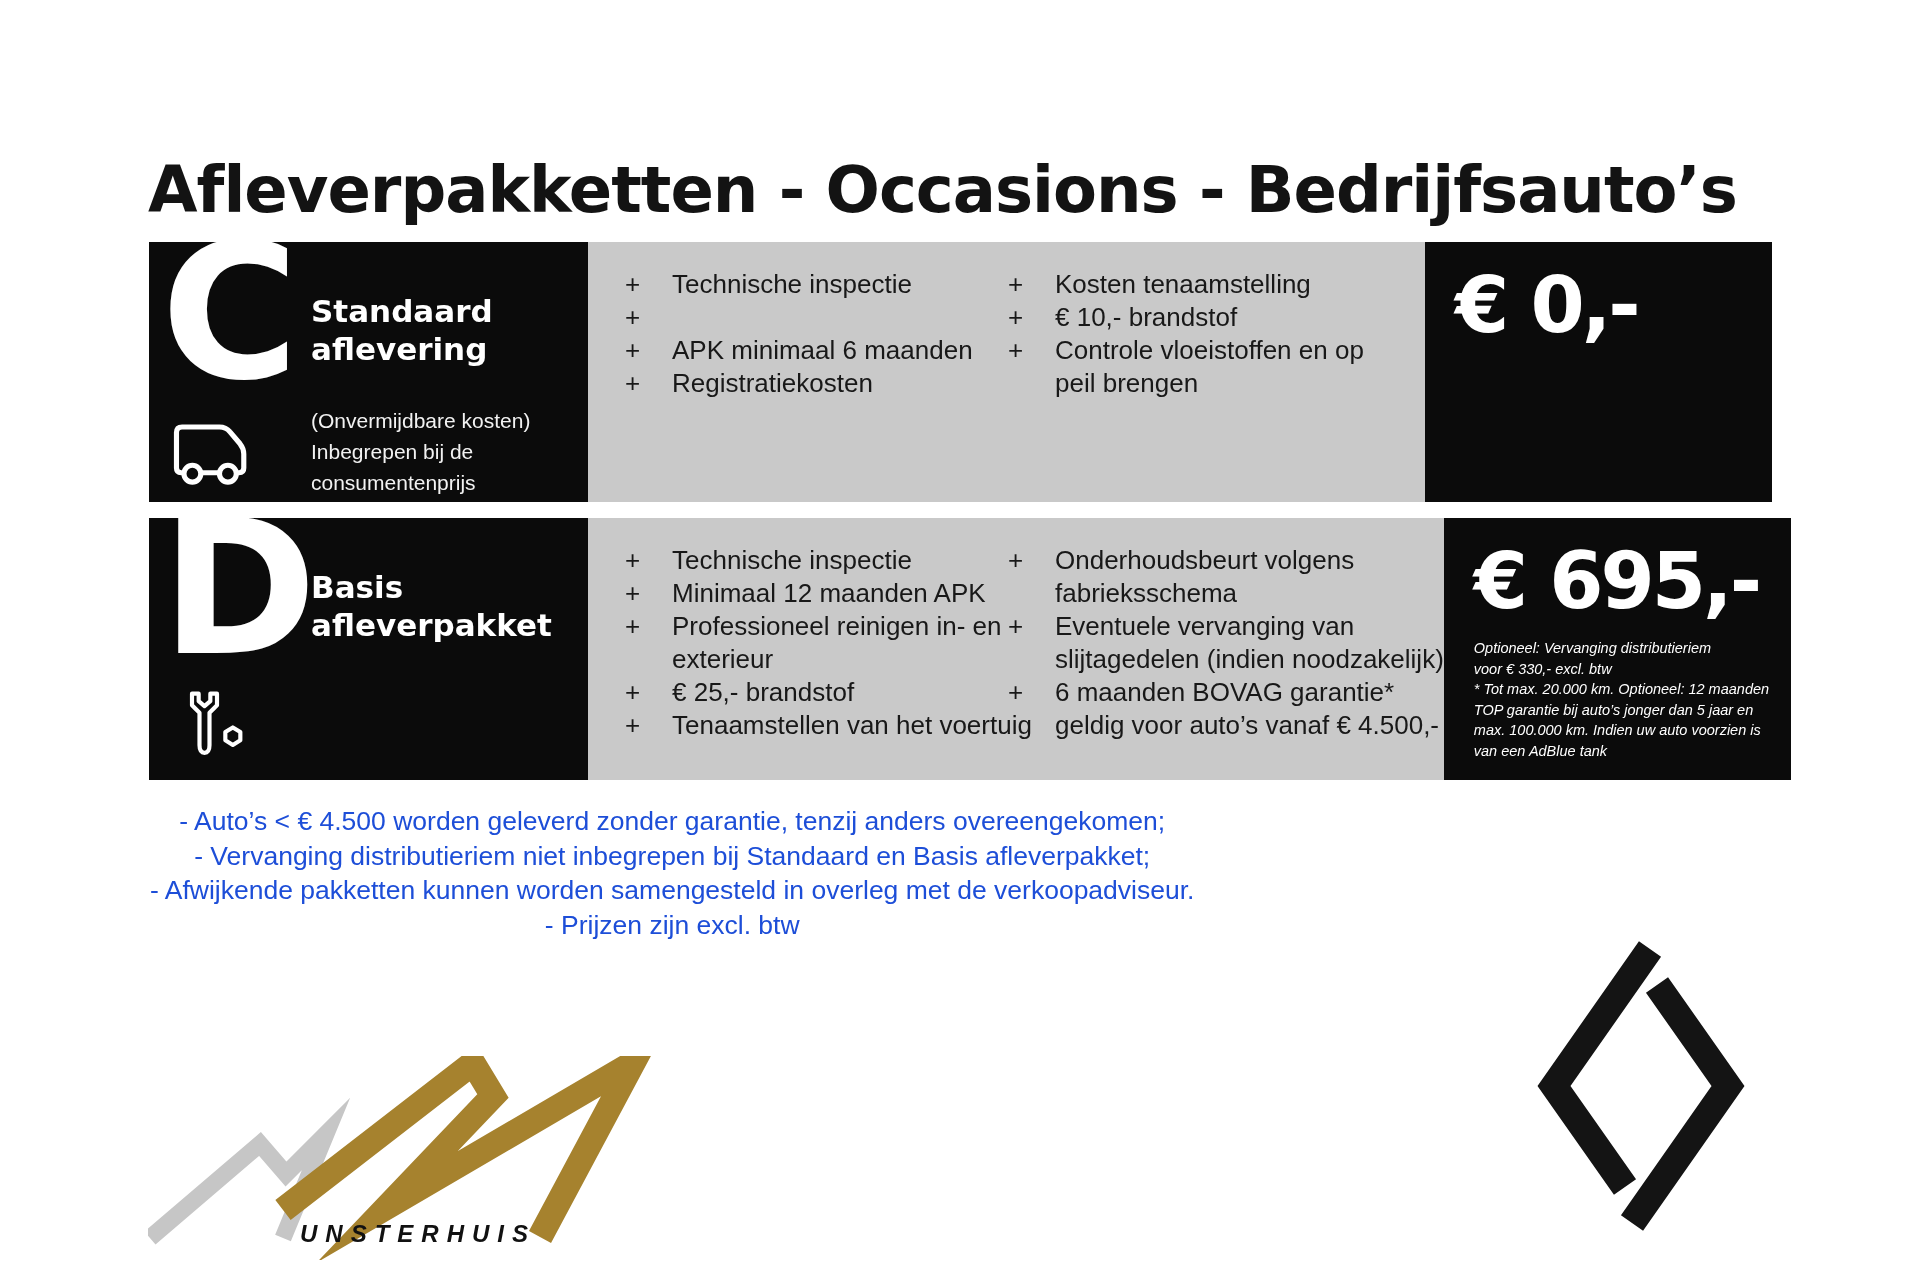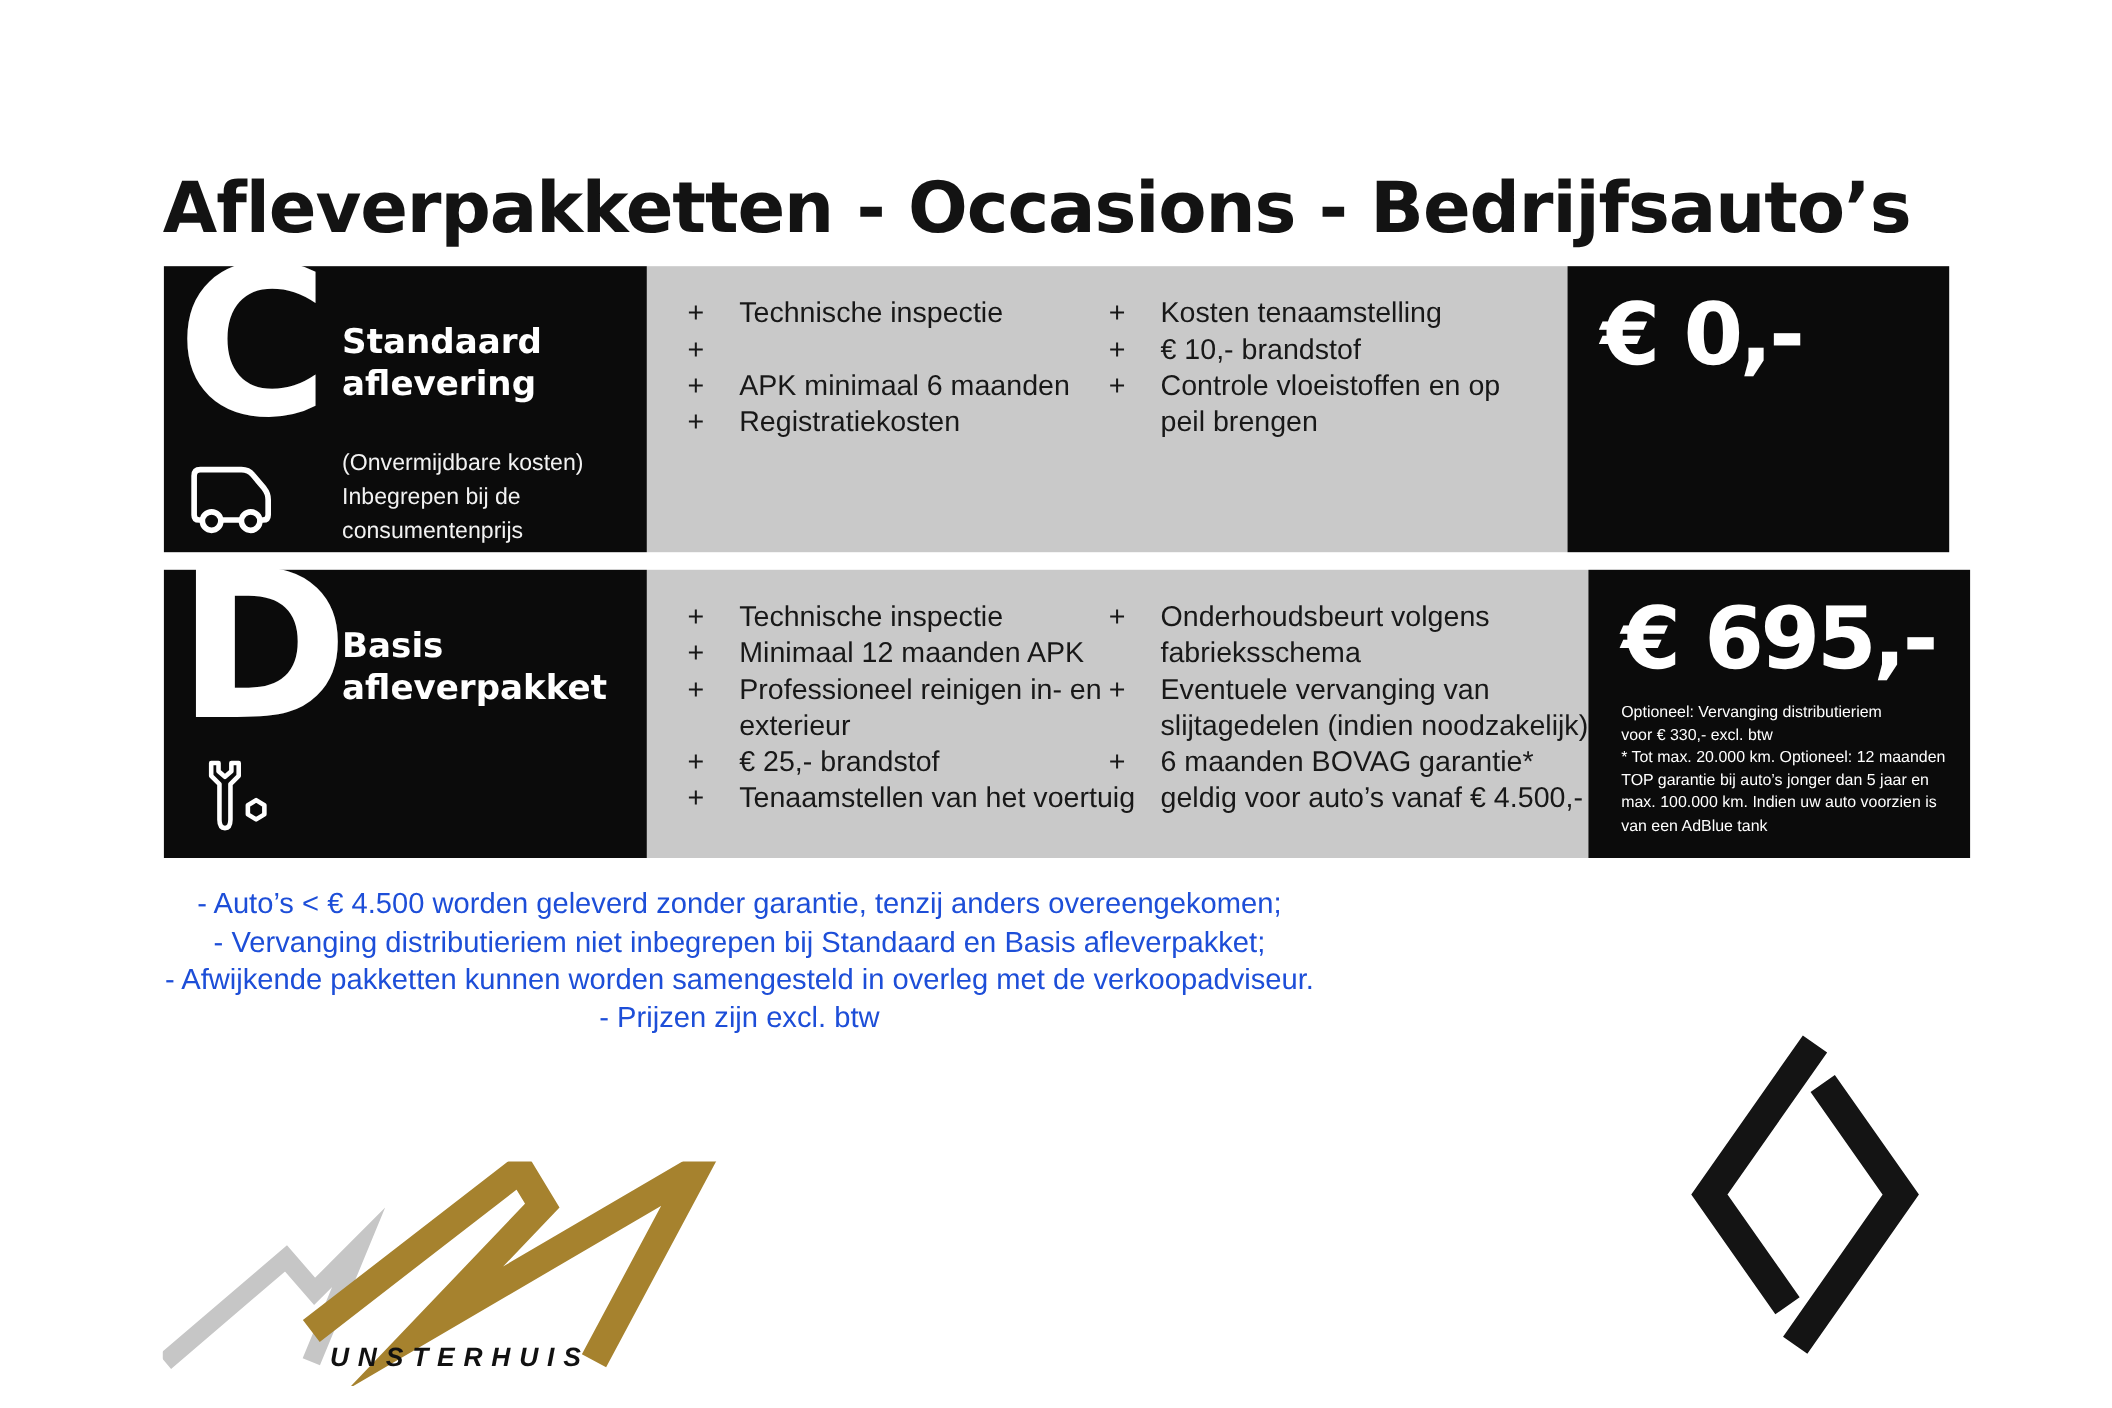--- a/index.html
+++ b/index.html
@@ -43,21 +43,21 @@
   .col1{width:383px;}
   .col2{flex:1;}
   ul.features{list-style:none;margin:0;padding:0;}
   .feat{display:flex;font-size:26px;line-height:33px;color:#181818;}
   .feat .plus{width:47px;flex:none;}
   .feat .txt{white-space:pre;}
   .price-big{
     font-family:"DejaVu Sans", sans-serif;
     font-size:78px;font-weight:700;letter-spacing:-3px;line-height:1.0;white-space:nowrap;
   }
-  .price-notes{margin-top:18px;width:315px;}
+  .price-notes{margin-top:18px;width:315px;font-style:italic;}
   .price-notes .pnote{margin:0;font-size:14.5px;line-height:20.5px;white-space:pre;color:#fff;}
   .footer-notes{position:absolute;left:150px;top:804px;font-size:26.5px;line-height:34.5px;color:#1d4ed8;text-align:center;}
   .footer-notes .note{white-space:nowrap;}
   .mh-logo{position:absolute;left:148px;top:1056px;width:512px;height:204px;}
   .renault-logo{position:absolute;left:1537px;top:928px;width:208px;height:316px;}
   svg{display:block;}
 </style>
 </head>
 <body>
 

